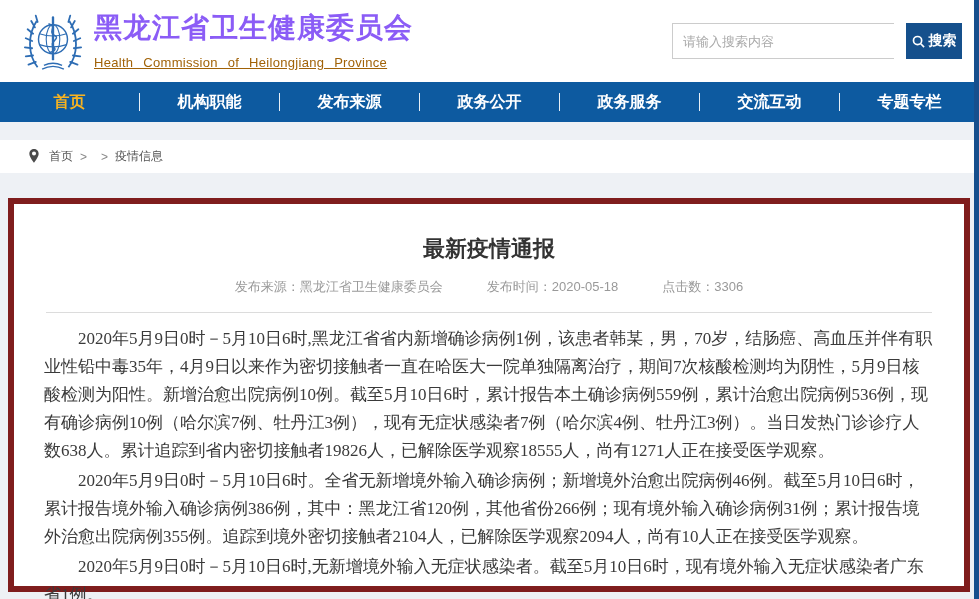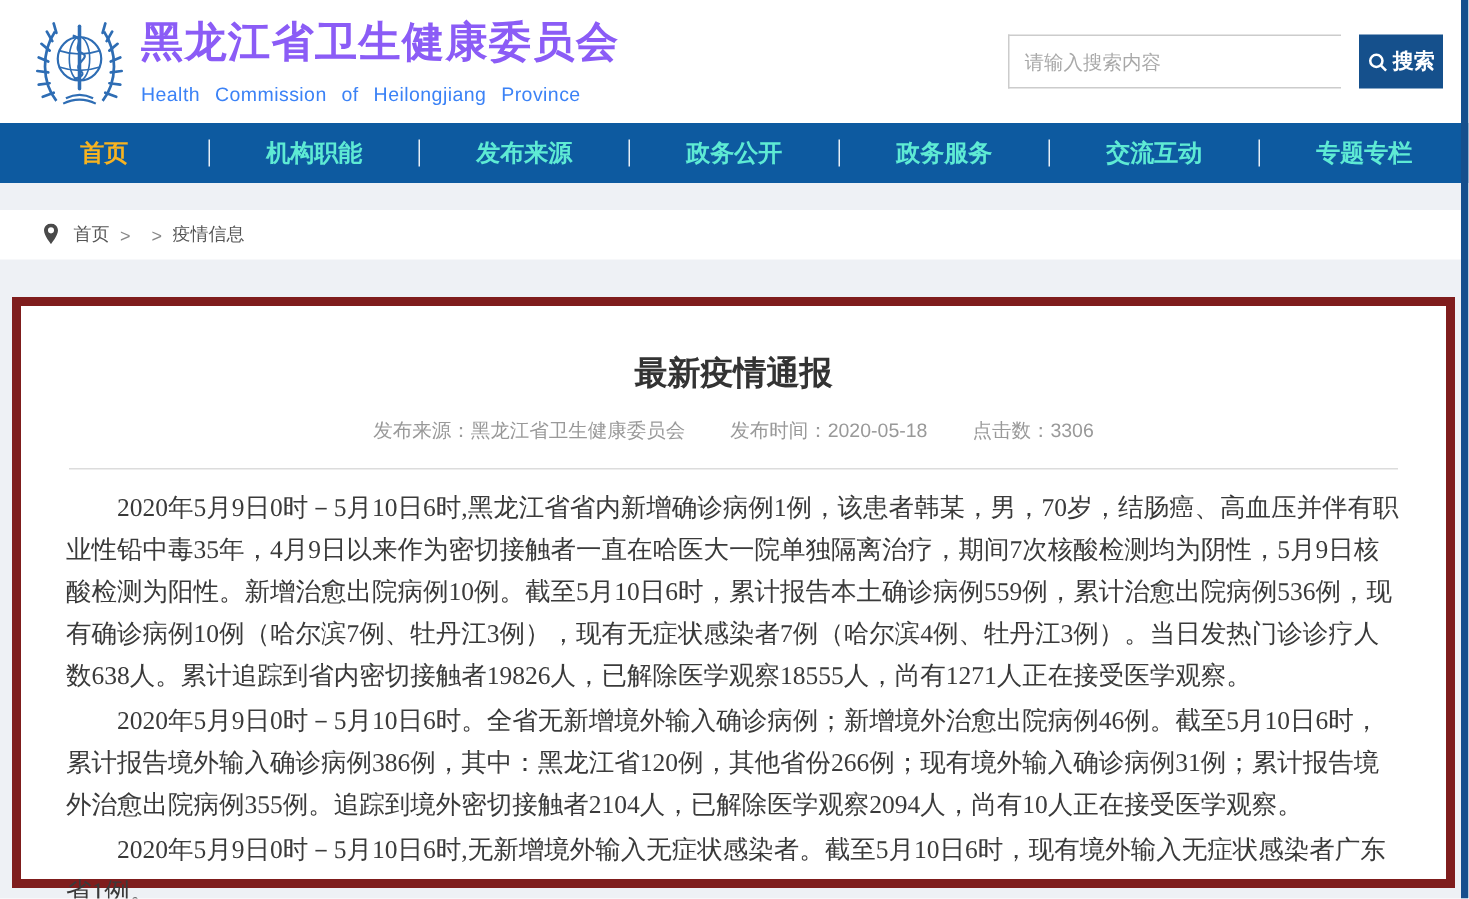--- a/index.html
+++ b/index.html
@@ -12,40 +12,40 @@
   }
   
   .site-header {
     height:82px; background:#ffffff;
     display:flex; align-items:center; justify-content:space-between;
     padding:0 17px 0 24px;
   }
   .brand { display:flex; align-items:center; gap:12px; }
   .logo { width:58px; height:64px; display:block; }
   .brand-cn { font-size:28px; font-weight:bold; color:#8b5cf6; letter-spacing:1px; line-height:1.15; }
-  .brand-en { font-size:13px; color:#3b82f6; word-spacing:6px; margin-top:11px; letter-spacing:.3px; }
+  .brand-en { font-size:13px; color:#a16207; word-spacing:6px; margin-top:11px; letter-spacing:.3px;text-decoration:underline; }
   .search { display:flex; align-items:center; }
   .search-input {
     width:222px; height:36px; border:1px solid #cccccc; border-right:none;
     padding:0 10px; font-size:13px; color:#333; outline:none;
     font-family:"Liberation Sans",sans-serif;
   }
   .search-input::placeholder { color:#a9a9a9; }
   .search-btn {
     height:36px; width:56px; background:#15508c; color:#ffffff; border:none;
     display:flex; align-items:center; justify-content:center; gap:4px;
     font-size:14px; font-weight:bold; cursor:pointer;
     font-family:"Liberation Sans",sans-serif;
     margin-left:12px;
   }
   
   .main-nav { height:40px; background:#0d5aa0; display:flex; align-items:stretch; }
   .nav-item {
     flex:1; display:flex; align-items:center; justify-content:center;
-    color:#5eead4; font-size:16px; font-weight:bold; text-decoration:none; cursor:pointer;
+    color:#ffffff; font-size:16px; font-weight:bold; text-decoration:none; cursor:pointer;
   }
   .nav-item.active { color:#f7b320; }
   .nav-sep { width:1px; background:rgba(255,255,255,.9); margin:11px 0; }
   
   .crumb-strip {
     margin-top:18px; background:#ffffff; height:33px;
     display:flex; align-items:center; padding-left:28px;
     font-size:12px; color:#555555;
   }
   .crumb-strip a { color:#555555; text-decoration:none; cursor:pointer; }
@@ -55,21 +55,21 @@
   
   .card {
     background:#ffffff; margin:25px 9px 0 8px; height:394px;
     border:6px solid #7f1d1d; padding:24px 30px 0;
   }
   .article-title {
     text-align:center; font-size:22px; color:#333333; font-weight:bold;
     margin:6px 0 14px;
   }
   .meta {
-    display:flex; justify-content:center; gap:30px;
+    display:flex; justify-content:center; gap:44px;
     font-size:13px; color:#999999;
   }
   .divider { border:none; border-top:1px solid #dcdcdc; margin:16px 2px 0; }
   .article-body {
     font-family:"Liberation Serif","DejaVu Serif",serif;
     font-size:17px; color:#3a3a3a; line-height:28px; margin-top:12px;
   }
   .article-body p { text-indent:2em; margin:0 0 2px; }
   
   .right-strip {

